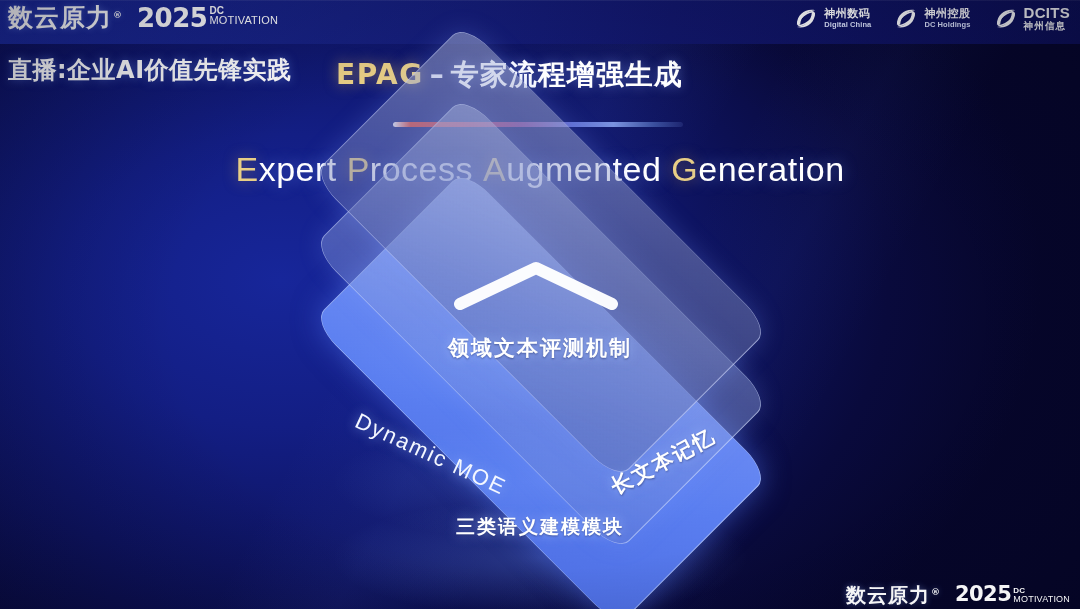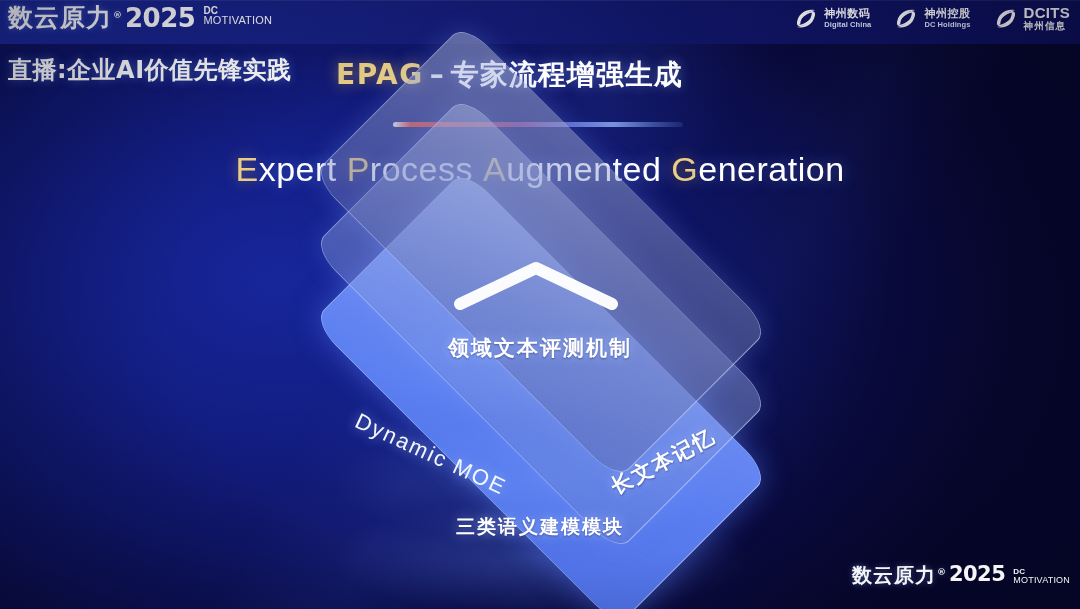--- a/index.html
+++ b/index.html
@@ -66,26 +66,26 @@
     vertical-align: super;
     margin-left: 1px;
     position: relative;
     top: 1px;
   }
   .brand-year {
     font-family: "DejaVu Sans", sans-serif;
     font-size: 26px;
     font-weight: bold;
     line-height: 1;
+    margin-left: 14px;
+    letter-spacing: -0.5px;
+    color: #fff;
+  }
+  .brand-dc {
     margin-left: 2px;
-    letter-spacing: -0.5px;
-    color: #fff;
-  }
-  .brand-dc {
-    margin-left: 8px;
     line-height: 1;
     padding-top: 1px;
   }
   .brand-dc .dc {
     display: block;
     font-size: 10px;
     font-weight: bold;
     letter-spacing: 0.2px;
     line-height: 9px;
     color: #fff;
@@ -319,23 +319,23 @@
     left: 326px; top: 250px;
     font-size: 21px;
     letter-spacing: 2px;
     transform: rotate(-28deg);
     transform-origin: left top;
   }
 
   
   .watermark {
     position: absolute;
-    right: 10px; bottom: 24px;
+    right: 10px; bottom: 4px;
     display: flex;
-    align-items: flex-end;
+    align-items: center;
     white-space: nowrap;
     opacity: 0.96;
   }
   .watermark .brand-cn { font-size: 20px; }
   .watermark .brand-year { font-size: 21px; }
   .watermark .brand-dc .dc { font-size: 8px; line-height: 8px; }
   .watermark .brand-dc .motiv { font-size: 9px; line-height: 9px; }
 </style>
 </head>
 <body>

